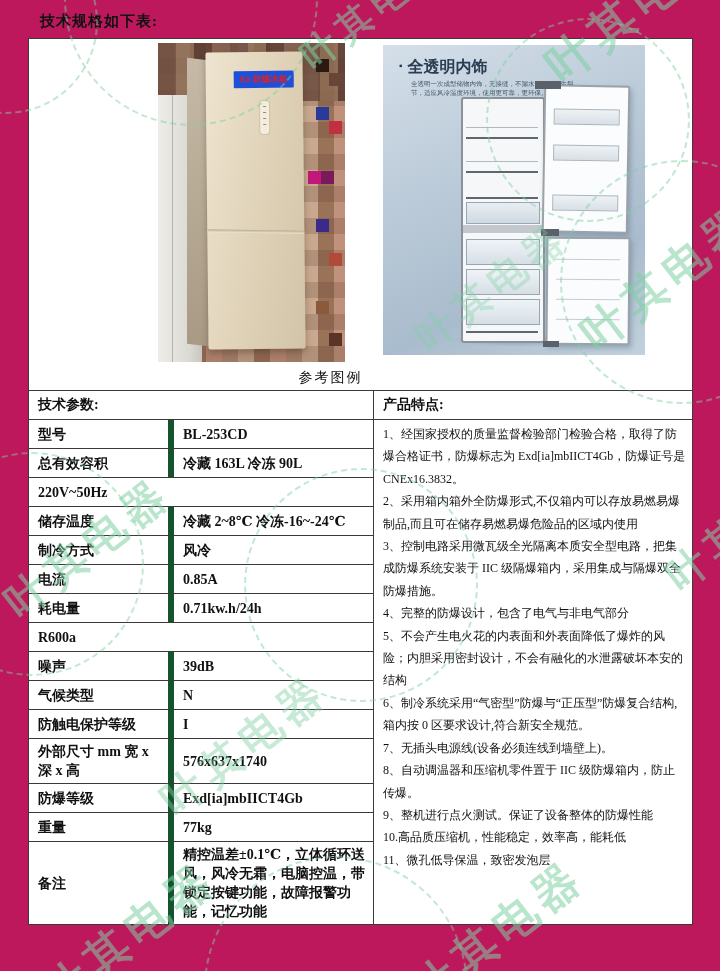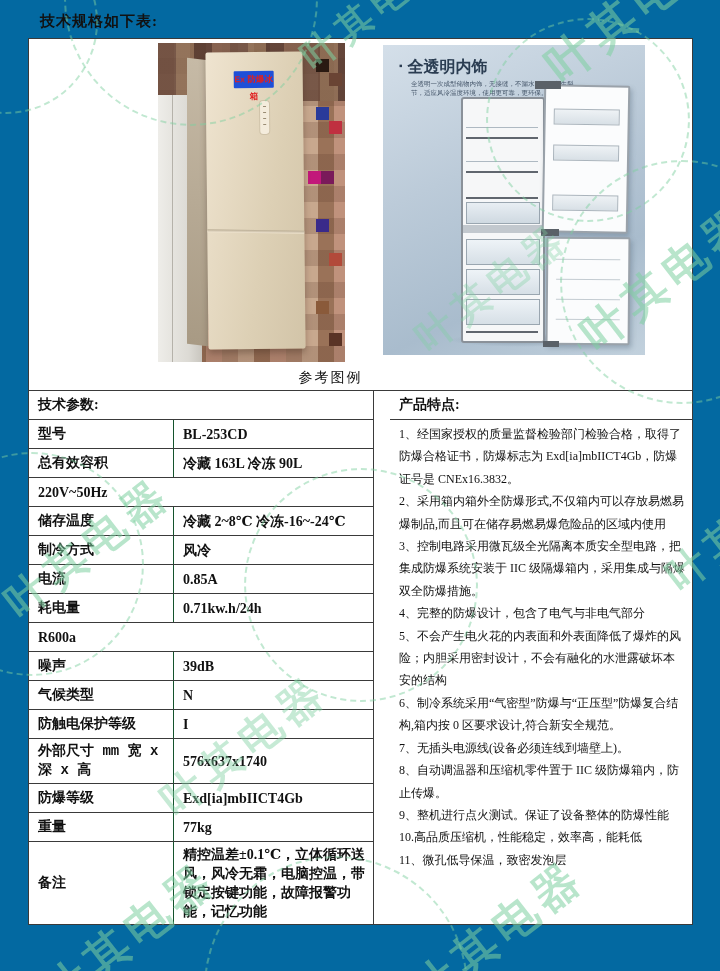--- a/index.html
+++ b/index.html
@@ -1,16 +1,16 @@
 <!DOCTYPE html>
 <html><head>
 <meta charset="utf-8">
 <style>
   html,body{margin:0;padding:0;background:#ffffff;}
-  .page{position:relative;width:720px;height:971px;background:#0369a1;overflow:hidden;
+  .page{position:relative;width:720px;height:971px;background:#be185d;overflow:hidden;
         font-family:"Liberation Serif","DejaVu Serif",serif;color:#111;}
   .title{margin:12px 0 7px 40px;font-size:15px;font-weight:bold;letter-spacing:1px;}
   .outer{margin-left:28px;width:663px;border:1px solid #3a3a3a;position:relative;background:#fff;}
 
   
   .figure-row{position:relative;height:351px;border-bottom:1px solid #3a3a3a;}
   .caption{position:absolute;bottom:3px;left:0;width:100%;text-align:center;
            padding-right:60px;box-sizing:border-box;font-size:14px;letter-spacing:2px;}
 
   
@@ -25,21 +25,21 @@
       background:linear-gradient(90deg,#eeede9,#dcdad4 70%,#c9c6bf);}
   .photo-left-seam{position:absolute;left:14px;top:52px;width:1px;height:267px;background:#b5b2aa;}
   .mq{position:absolute;width:13px;height:13px;}
   .fr-side{position:absolute;left:29px;top:16px;width:21px;height:286px;
       background:linear-gradient(#c6baa6,#a89a84);transform:skewY(7deg);}
   .fr-front{position:absolute;left:49px;top:9px;width:97px;height:297px;border-radius:2px;
       background:linear-gradient(100deg,#efe4d0,#ddd0b5 60%,#d2c4a8);transform:rotate(-0.6deg);
       box-shadow:0 4px 6px rgba(60,40,30,.35);}
   .fr-split{position:absolute;left:0;top:178px;width:100%;height:3px;
       background:linear-gradient(#b8ab93,#efe4d0);transform:rotate(1.5deg);}
-  .fr-label{position:absolute;left:28px;top:19px;width:40px;height:17px;background:#1f4fd8;
+  .fr-label{position:absolute;left:28px;top:19px;width:60px;height:17px;background:#1f4fd8;
       color:#e02020;font-size:8.5px;font-weight:bold;text-align:center;line-height:17px;
       font-family:"Liberation Sans","DejaVu Sans",sans-serif;border-radius:1px;}
   .fr-panel{position:absolute;left:53px;top:48px;width:9px;height:33px;background:#f4ecdc;
       border:1px solid #cfc2a8;border-radius:4px;}
   .fr-panel i{display:block;width:3px;height:1px;background:#9a8c74;margin:5px auto 0;}
 
   
   .promo{position:absolute;left:354px;top:6px;width:262px;height:310px;overflow:hidden;
       background:linear-gradient(155deg,#d4dfe9 0%,#bccbd9 38%,#a9bccd 72%,#c2d1dd 100%);}
   .promo-head{position:absolute;left:16px;top:12px;color:#2b3d52;
@@ -61,28 +61,28 @@
   .pf-door{position:absolute;background:#fbfcfd;border:2px solid #9aa2aa;box-sizing:border-box;
       border-radius:2px;box-shadow:2px 3px 5px rgba(60,80,100,.3);}
   .pf-door-top{left:160px;top:40px;width:86px;height:148px;transform:rotate(1deg);}
   .pf-door-bot{left:163px;top:192px;width:84px;height:108px;transform:rotate(.5deg);}
   .pf-rack{position:absolute;left:8px;width:64px;height:14px;
       background:linear-gradient(#eef2f5,#d8e0e6);border:1px solid #aab4bc;}
   .pf-ridge{position:absolute;left:8px;width:64px;height:1px;background:#c4ccd2;}
   .pf-hinge{position:absolute;background:#5a6168;}
 
   
-  .spec{display:flex;font-size:14px;gap:16px;}
+  .spec{display:flex;font-size:14px;}
   .col-left{flex:0 0 344px;width:344px;border-right:1px solid #3a3a3a;display:flex;flex-direction:column;}
   .col-right{flex:1;min-width:0;}
   .hcell{padding:5px 9px 4px;font-weight:bold;border-bottom:1px solid #3a3a3a;min-height:19px;}
   .srow{display:flex;border-bottom:1px solid #3a3a3a;min-height:28px;align-items:center;}
   .srow:last-child{border-bottom:none;}
   .slabel{flex:0 0 145px;align-self:stretch;display:flex;align-items:center;
-      padding:3px 3px 3px 9px;font-weight:bold;border-right:1px solid #14532d;line-height:19px;box-sizing:border-box;font-family:Liberation Mono, monospace;}
+      padding:3px 3px 3px 9px;font-weight:bold;border-right:6px solid #14532d;line-height:19px;box-sizing:border-box;}
   .svalue{flex:1;padding:3px 4px 3px 9px;font-weight:bold;line-height:19px;}
   .features{padding:3px 6px 5px 9px;font-size:12px;line-height:22.4px;}
 
   
   .wm{position:absolute;color:rgba(125,208,160,0.55);font-weight:bold;letter-spacing:7px;
       font-family:"DejaVu Sans","Liberation Sans",sans-serif;transform:rotate(-38deg);
       z-index:9;pointer-events:none;white-space:nowrap;}
   .arc{position:absolute;border:2px dashed rgba(125,208,160,0.48);border-radius:50%;
       z-index:9;pointer-events:none;}
 </style>

